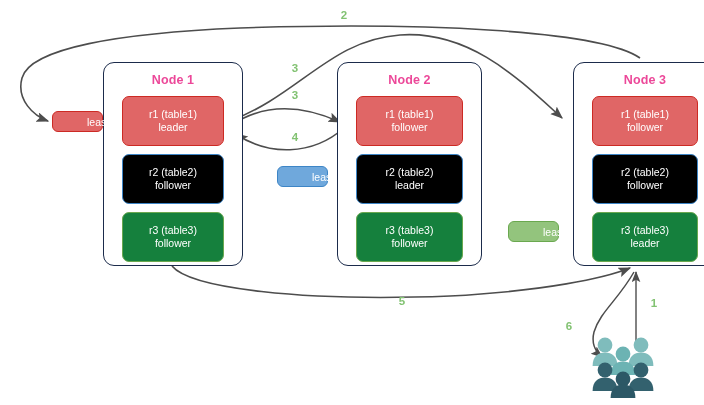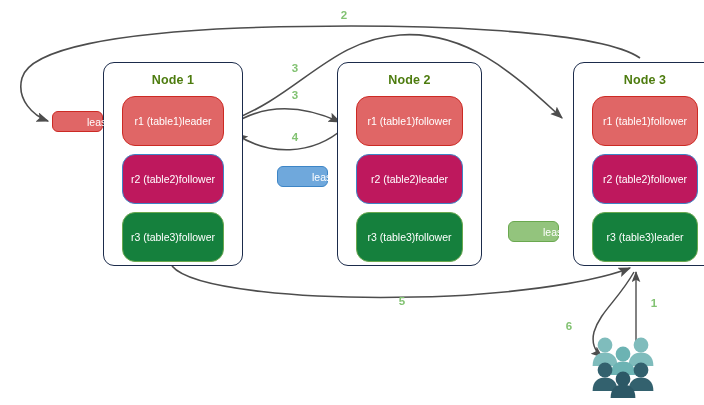--- a/index.html
+++ b/index.html
@@ -33,42 +33,42 @@
     background: #ffffff;
   }
   .node-title {
     position: absolute;
     left: 0;
     right: 0;
     top: 10px;
     text-align: center;
     font-size: 12.5px;
     font-weight: bold;
-    color: #4d7c0f;
+    color: #ec4899;
     letter-spacing: 0.1px;
   }
   .replica {
     position: absolute;
     box-sizing: border-box;
     left: 18px;
     right: 18px;
     height: 50px;
-    border-radius: 13px;
+    border-radius: 7px;
     display: flex;
-    flex-direction: row;
+    flex-direction: column;
     align-items: center;
     justify-content: center;
     color: #ffffff;
     font-size: 10.5px;
     line-height: 13px;
     text-align: center;
   }
   .replica .line { display: block; }
   .r-red   { background: #e06666; border: 1.3px solid #cc2a24; }
-  .r-blue  { background: #be185d; border: 1.3px solid #3d85c6; }
+  .r-blue  { background: #000000; border: 1.3px solid #3d85c6; }
   .r-green { background: #15803d; border: 1.3px solid #6aa84f; }
 
   .lease {
     position: absolute;
     box-sizing: border-box;
     border-radius: 6px;
     display: flex;
     align-items: center;
     justify-content: center;
     color: #ffffff;

